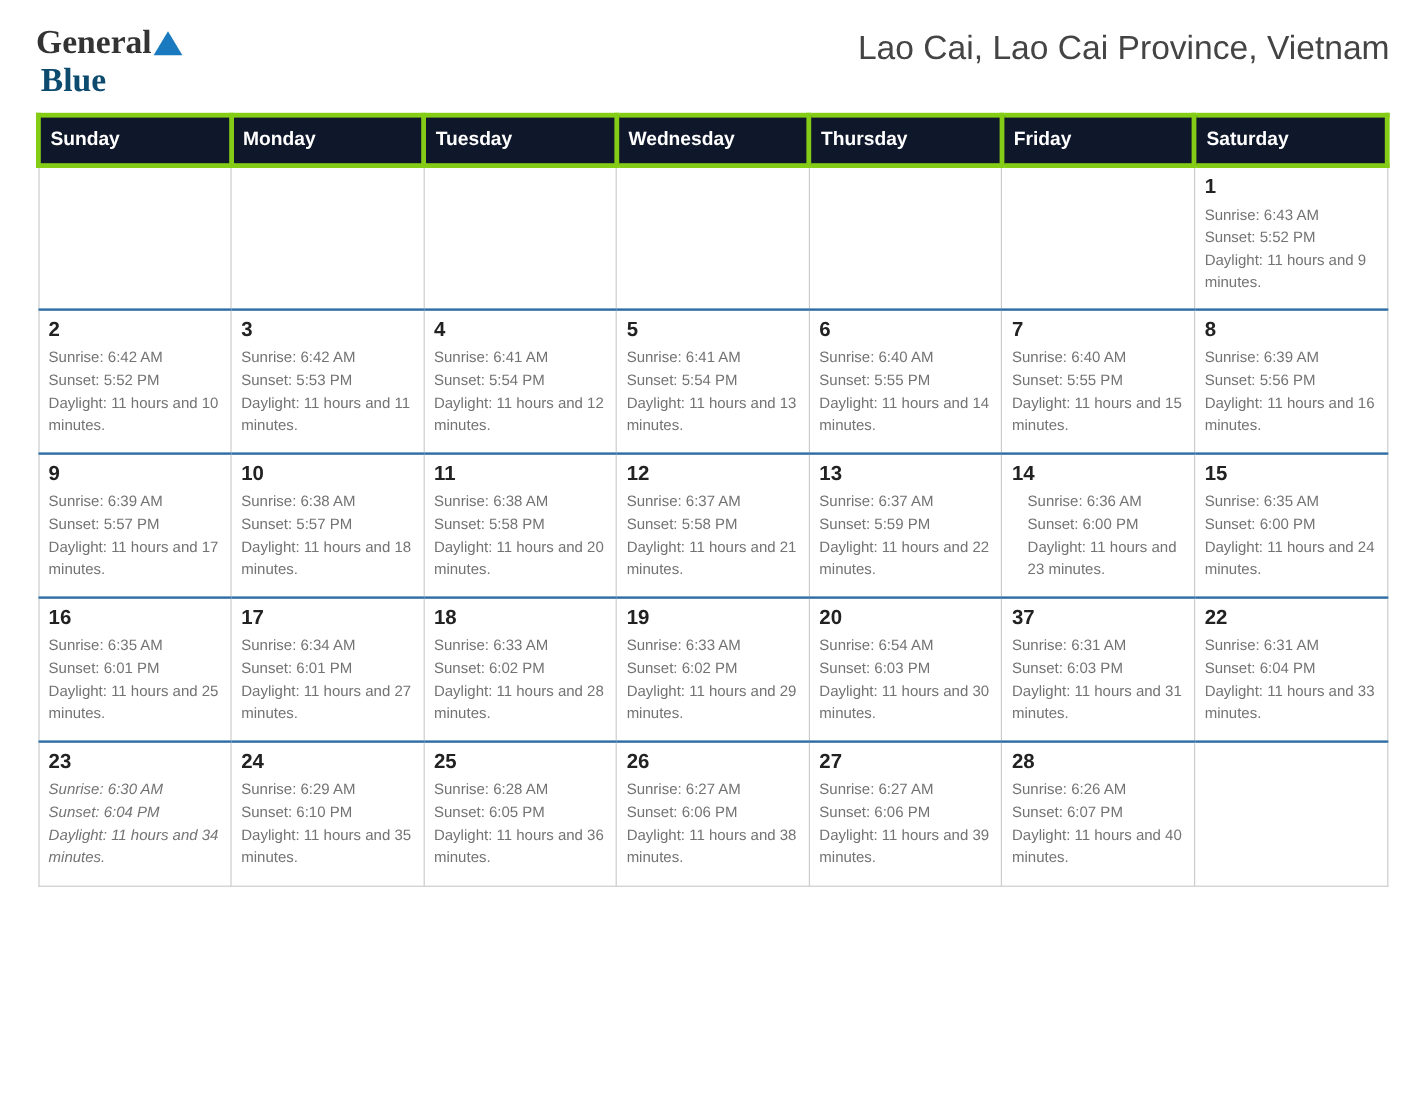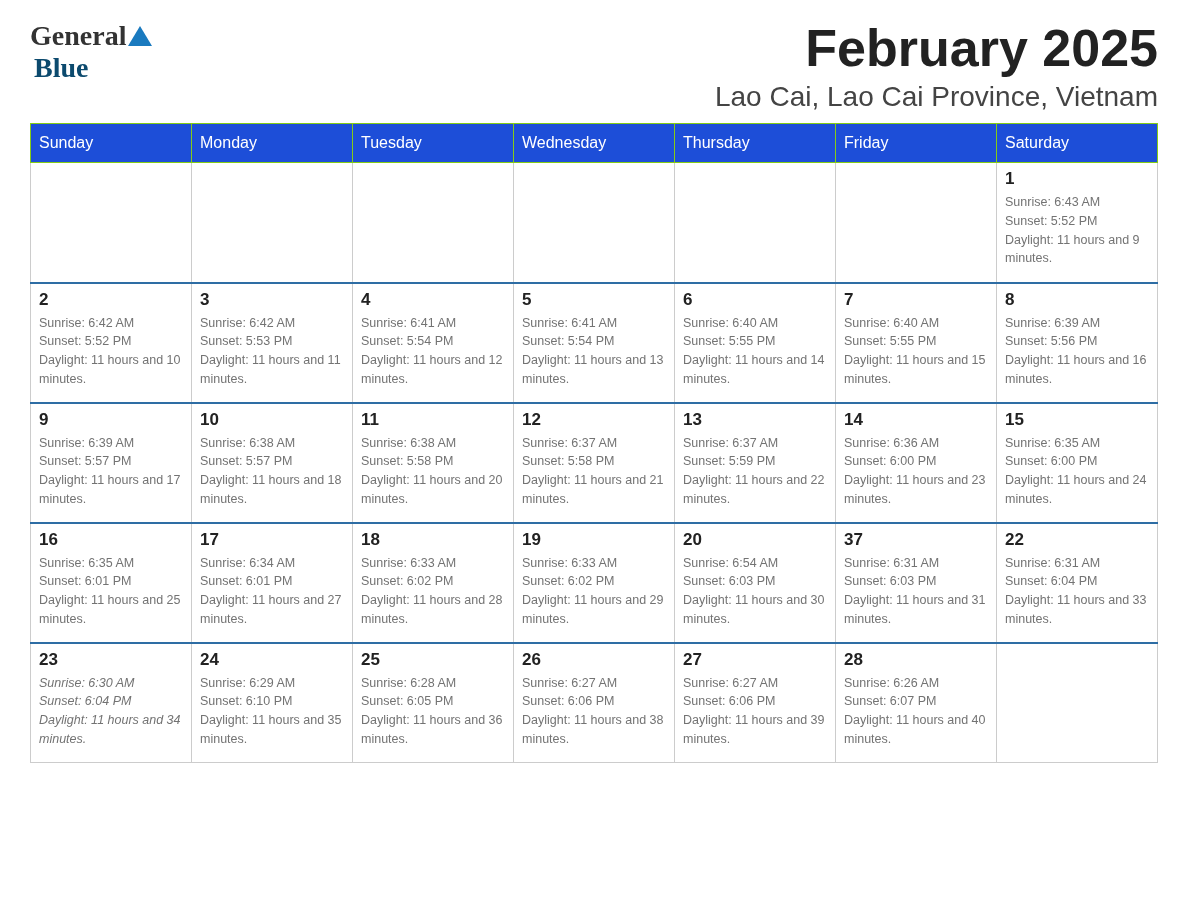--- a/index.html
+++ b/index.html
@@ -57,27 +57,27 @@
       font-size: 28px;
       color: #444;
       margin-top: 4px;
     }
     .calendar {
       width: 100%;
       border-collapse: collapse;
       margin-top: 10px;
     }
     .calendar th {
-      background-color: #1d4ed8;
+      background-color: #0f172a;
       color: #fff;
       font-size: 16px;
-      font-weight: normal;
+      font-weight: bold;
       padding: 10px 8px;
       text-align: left;
-      border: 1px solid #84cc16;
+      border: 4px solid #84cc16;
     }
     .calendar td {
       border: 1px solid #ccc;
       vertical-align: top;
       padding: 6px 8px;
       width: calc(100% / 7);
       min-height: 110px;
       height: 120px;
       font-size: 13px;
       color: #333;
@@ -108,21 +108,20 @@
   <div class="logo">
     <div class="logo-text">
       <span class="logo-general">General</span>
       <span class="logo-triangle"></span>
     </div>
     <div style="margin-left: 4px;">
       <span class="logo-blue">Blue</span>
     </div>
   </div>
   <div class="title-block">
-    <div class="month-title">February 2025</div>
     <div class="location">Lao Cai, Lao Cai Province, Vietnam</div>
   </div>
 </div>
 
 <table class="calendar">
   <thead>
     <tr>
       <th>Sunday</th>
       <th>Monday</th>
       <th>Tuesday</th>
@@ -217,21 +216,21 @@
 Daylight: 11 hours and 21 minutes.</div>
         </td>
         <td>
           <span class="day-number">13</span>
           <div class="day-info" style="white-space: pre-line;">Sunrise: 6:37 AM
 Sunset: 5:59 PM
 Daylight: 11 hours and 22 minutes.</div>
         </td>
         <td>
           <span class="day-number">14</span>
-          <div class="day-info" style="white-space: pre-line;">Sunrise: 6:36 AM
+          <div class="day-info" style="white-space: pre-line; margin-left: 13px;">Sunrise: 6:36 AM
 Sunset: 6:00 PM
 Daylight: 11 hours and 23 minutes.</div>
         </td>
         <td>
           <span class="day-number">15</span>
           <div class="day-info" style="white-space: pre-line;">Sunrise: 6:35 AM
 Sunset: 6:00 PM
 Daylight: 11 hours and 24 minutes.</div>
         </td>
       </tr>

